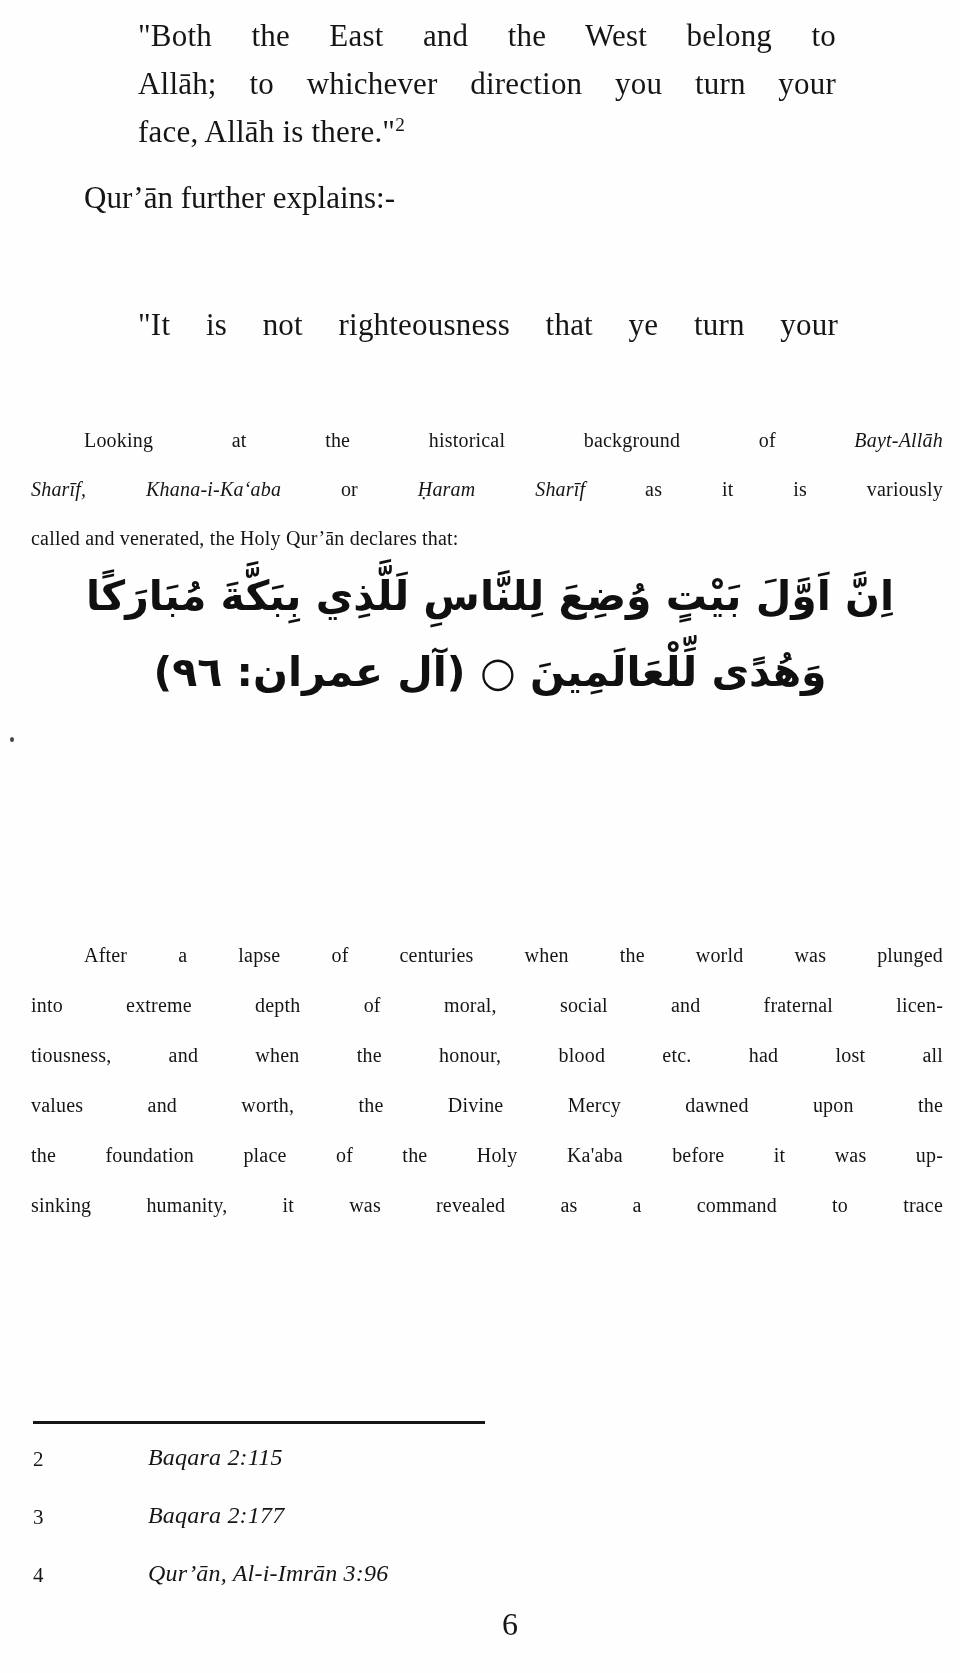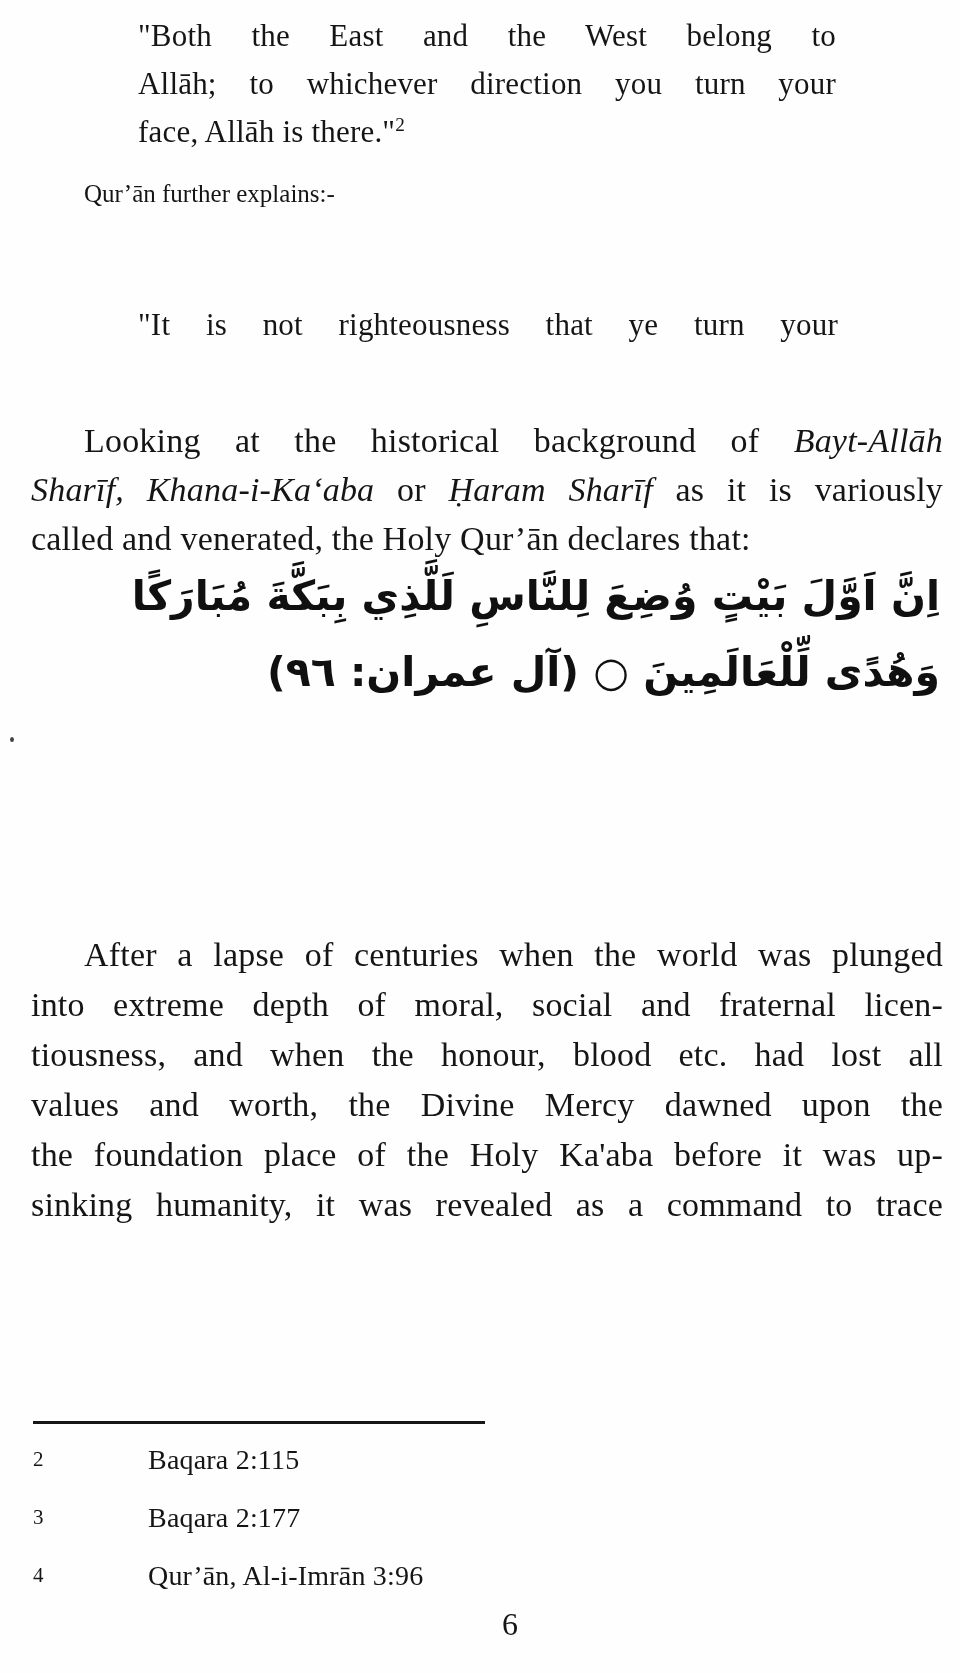--- a/index.html
+++ b/index.html
@@ -30,42 +30,42 @@
     line-height: 48px;
     letter-spacing: 0.2px;
   }
   .bq1 { left: 138px; top: 12px;  width: 698px; }
   .bq2 { left: 138px; top: 301px; width: 700px; }
   .bq3 { left: 138px; top: 720px; width: 700px; line-height: 49px; }
   .leadin {
     position: absolute;
     left: 84px;
     top: 180px;
-    font-size: 25px;
+    font-size: 31px;
   }
   .para {
     position: absolute;
-    font-size: 34px;
+    font-size: 20px;
     letter-spacing: 0.2px;
   }
   .p1 { left: 31px; top: 416px; width: 912px; line-height: 49px; }
   .p2 { left: 31px; top: 930px; width: 912px; line-height: 50px; }
   .indent { padding-left: 53px; }
   .sup {
     font-size: 0.62em;
     vertical-align: super;
     line-height: 0;
   }
   .arabic {
     position: absolute;
     left: 40px;
     top: 558px;
     width: 900px;
     direction: rtl;
-    text-align: right;
+    text-align: center;
     font-family: "DejaVu Sans", sans-serif;
     font-weight: bold;
     font-size: 41px;
     line-height: 76px;
     color: #101010;
   }
   .fnrule {
     position: absolute;
     left: 33px;
     top: 1421px;
@@ -84,22 +84,23 @@
     align-items: flex-start;
     height: 58px;
   }
   .fn-ref {
     width: 115px;
     font-size: 21px;
     padding-top: 3px;
     flex-shrink: 0;
   }
   .fn-text {
-    font-size: 28px;
+    font-size: 24px;
     letter-spacing: 0.2px;
+    font-style: italic;
   }
   .pagenum {
     position: absolute;
     left: 460px;
     top: 1606px;
     width: 100px;
     text-align: center;
     font-size: 32px;
   }
   .speck {

